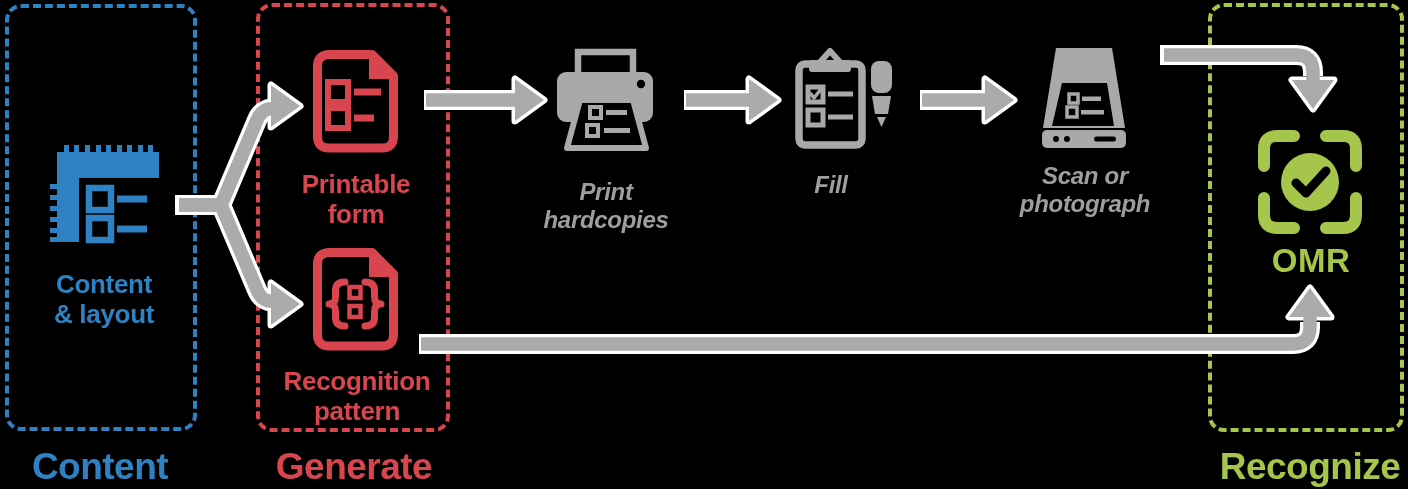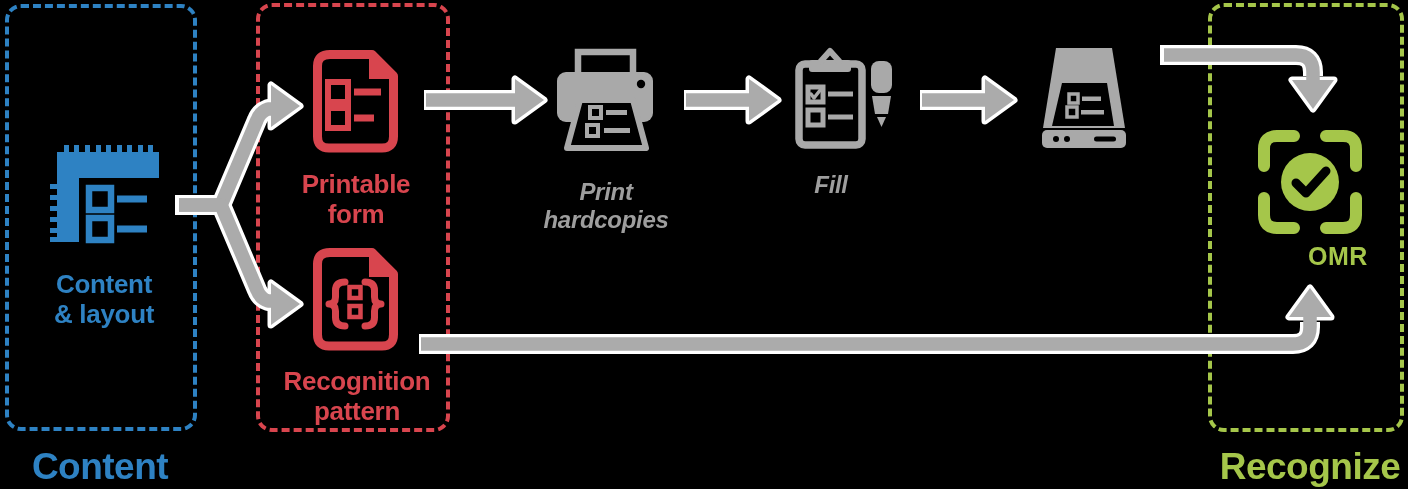--- a/index.html
+++ b/index.html
@@ -46,21 +46,21 @@
   .ic-omr{ left:1254px; top:126px; width:112px; height:112px; }
 
   .node-label{
     position:absolute; transform:translateX(-50%);
     text-align:center; font-weight:bold; white-space:pre-line;
     line-height:1.16; letter-spacing:-0.3px;
   }
   .lbl-blue{ color:var(--design-blue); font-size:26px;margin-top:8px; }
   .lbl-red{ color:var(--generate-red); font-size:26px; }
   .lbl-grey{ color:var(--label-grey); font-size:24px; font-style:italic; }
-  .lbl-green{ color:var(--recognize-green); font-size:25px; letter-spacing:0.5px;margin-left:27px; }
+  .lbl-green{ color:var(--recognize-green); font-size:33px; letter-spacing:0.5px; }
 
   .stage-title{
     position:absolute; transform:translateX(-50%);
     font-size:37px; font-weight:bold; letter-spacing:-0.5px; white-space:nowrap;
   }
   .t-design{ left:100px; top:446px; color:var(--design-blue); }
   .t-generate{ left:354px; top:446px; color:var(--generate-red); }
   .t-recognize{ left:1310px; top:446px; color:var(--recognize-green); }
 </style>
 </head>
@@ -206,18 +206,21 @@
 
   <div class="node-label lbl-blue" style="left:104px; top:261px;">Content
 &amp; layout</div>
   <div class="node-label lbl-red" style="left:356px; top:169px;">Printable
 form</div>
   <div class="node-label lbl-red" style="left:357px; top:366px;">Recognition
 pattern</div>
   <div class="node-label lbl-grey" style="left:606px; top:162px;margin-top:16px;">Print
 hardcopies</div>
   <div class="node-label lbl-grey" style="left:831px; top:171px;">Fill</div>
+  <div class="node-label lbl-grey" style="left:1085px; top:162px;">Scan or
+photograph</div>
   <div class="node-label lbl-green" style="left:1311px; top:242px;">OMR</div>
 
   <div class="stage-title t-design">Content</div>
+  <div class="stage-title t-generate">Generate</div>
   <div class="stage-title t-recognize">Recognize</div>
 
 </div>
 
 </body></html>

